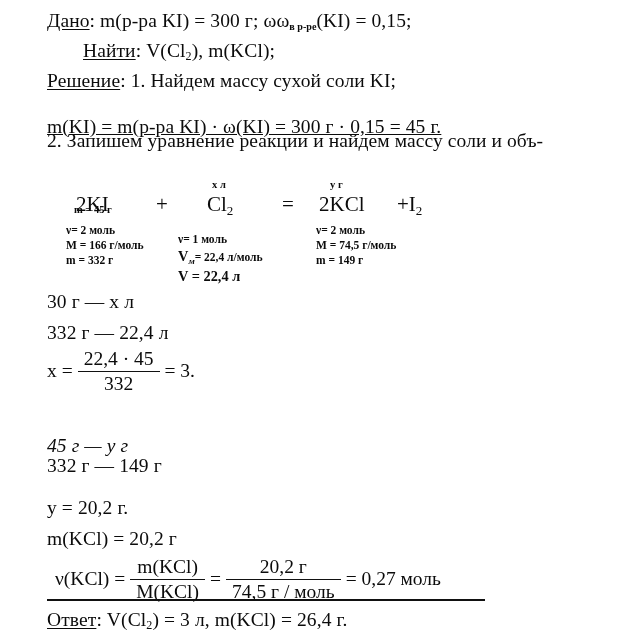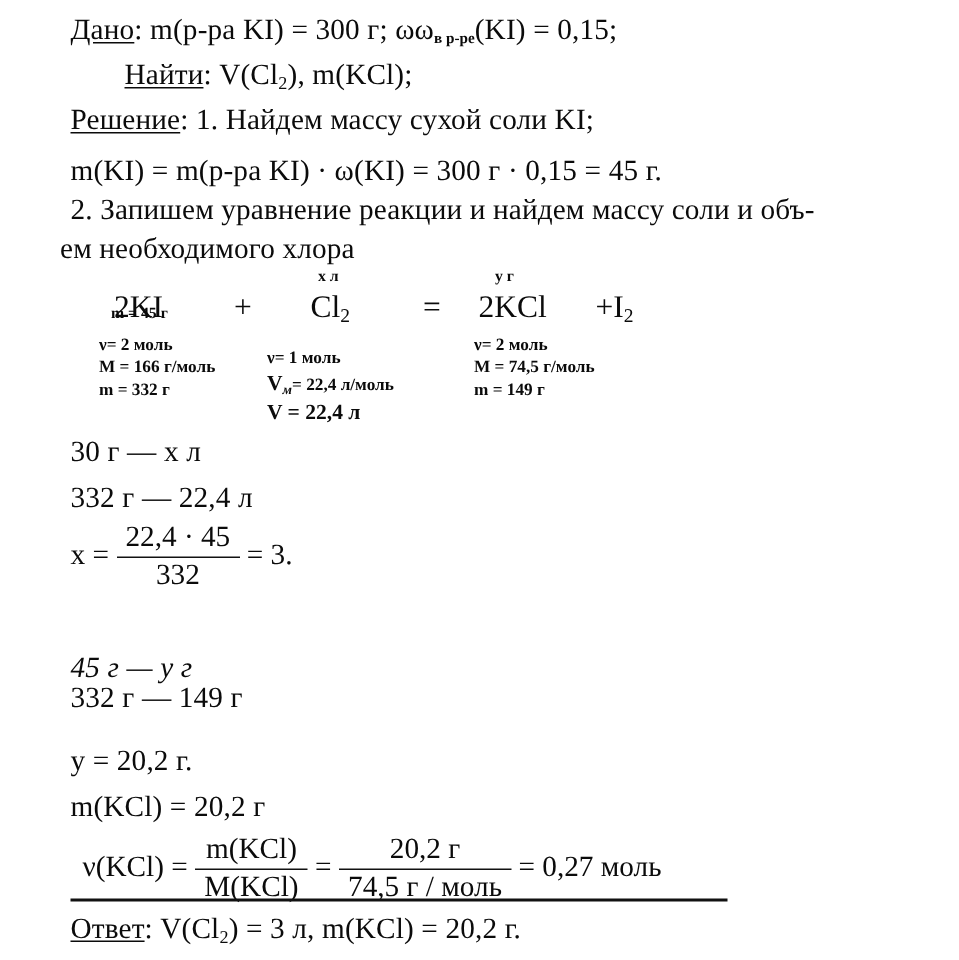--- a/index.html
+++ b/index.html
@@ -51,24 +51,23 @@
   </div>
 
   <div class="line" style="left:47px;top:41px;margin-left:36px;">
     <span class="u">Найти</span><span>: V(Cl</span><sub>2</sub><span>), m(KCl);</span>
   </div>
 
   <div class="line" style="left:47px;top:71px;">
     <span class="u">Решение</span><span>: 1. Найдем массу сухой соли KI;</span>
   </div>
 
-  <div class="line" style="left:47px;top:105px;">m(KI) = m(р-ра KI) · ω(KI) = 300 г · 0,15 = 45 г.</div>
+  <div class="line" style="left:47px;top:117px;text-decoration:underline;">m(KI) = m(р-ра KI) · ω(KI) = 300 г · 0,15 = 45 г.</div>
 
   <div class="line" style="left:47px;top:131px;">2. Запишем уравнение реакции и найдем массу соли и объ-</div>
-  <div class="line" style="left:40px;top:157px;">ем необходимого хлора</div>
 
   <div class="eq">
 
     <div class="eq-top" style="left:14px;top:0px;margin-top:25px;">m = 45 г</div>
     <div class="eq-top" style="left:152px;top:0px;">х л</div>
     <div class="eq-top" style="left:270px;top:0px;">у г</div>
 
     <div class="eq-term" style="left:16px;top:14px;">2KI</div>
     <div class="eq-op" style="left:96px;top:14px;">+</div>
     <div class="eq-term" style="left:147px;top:14px;"><span>Cl</span><sub>2</sub></div>
@@ -123,16 +122,16 @@
     <span class="frac">
       <span class="num">20,2 г</span>
       <span class="den">74,5 г / моль</span>
     </span>
     <span>= 0,27 моль</span>
   </div>
 
   <div class="rule" style="left:47px;top:599px;width:438px;"></div>
 
   <div class="line" style="left:47px;top:610px;">
-    <span class="u">Ответ</span><span>: V(Cl</span><sub>2</sub><span>) = 3 л, m(KCl) = 20,2 г.</span>
+    <span class="u">Ответ</span><span>: V(Cl</span><sub>2</sub><span>) = 3 л, m(KCl) = 26,4 г.</span>
   </div>
 
 </div>
 
 </body></html>

